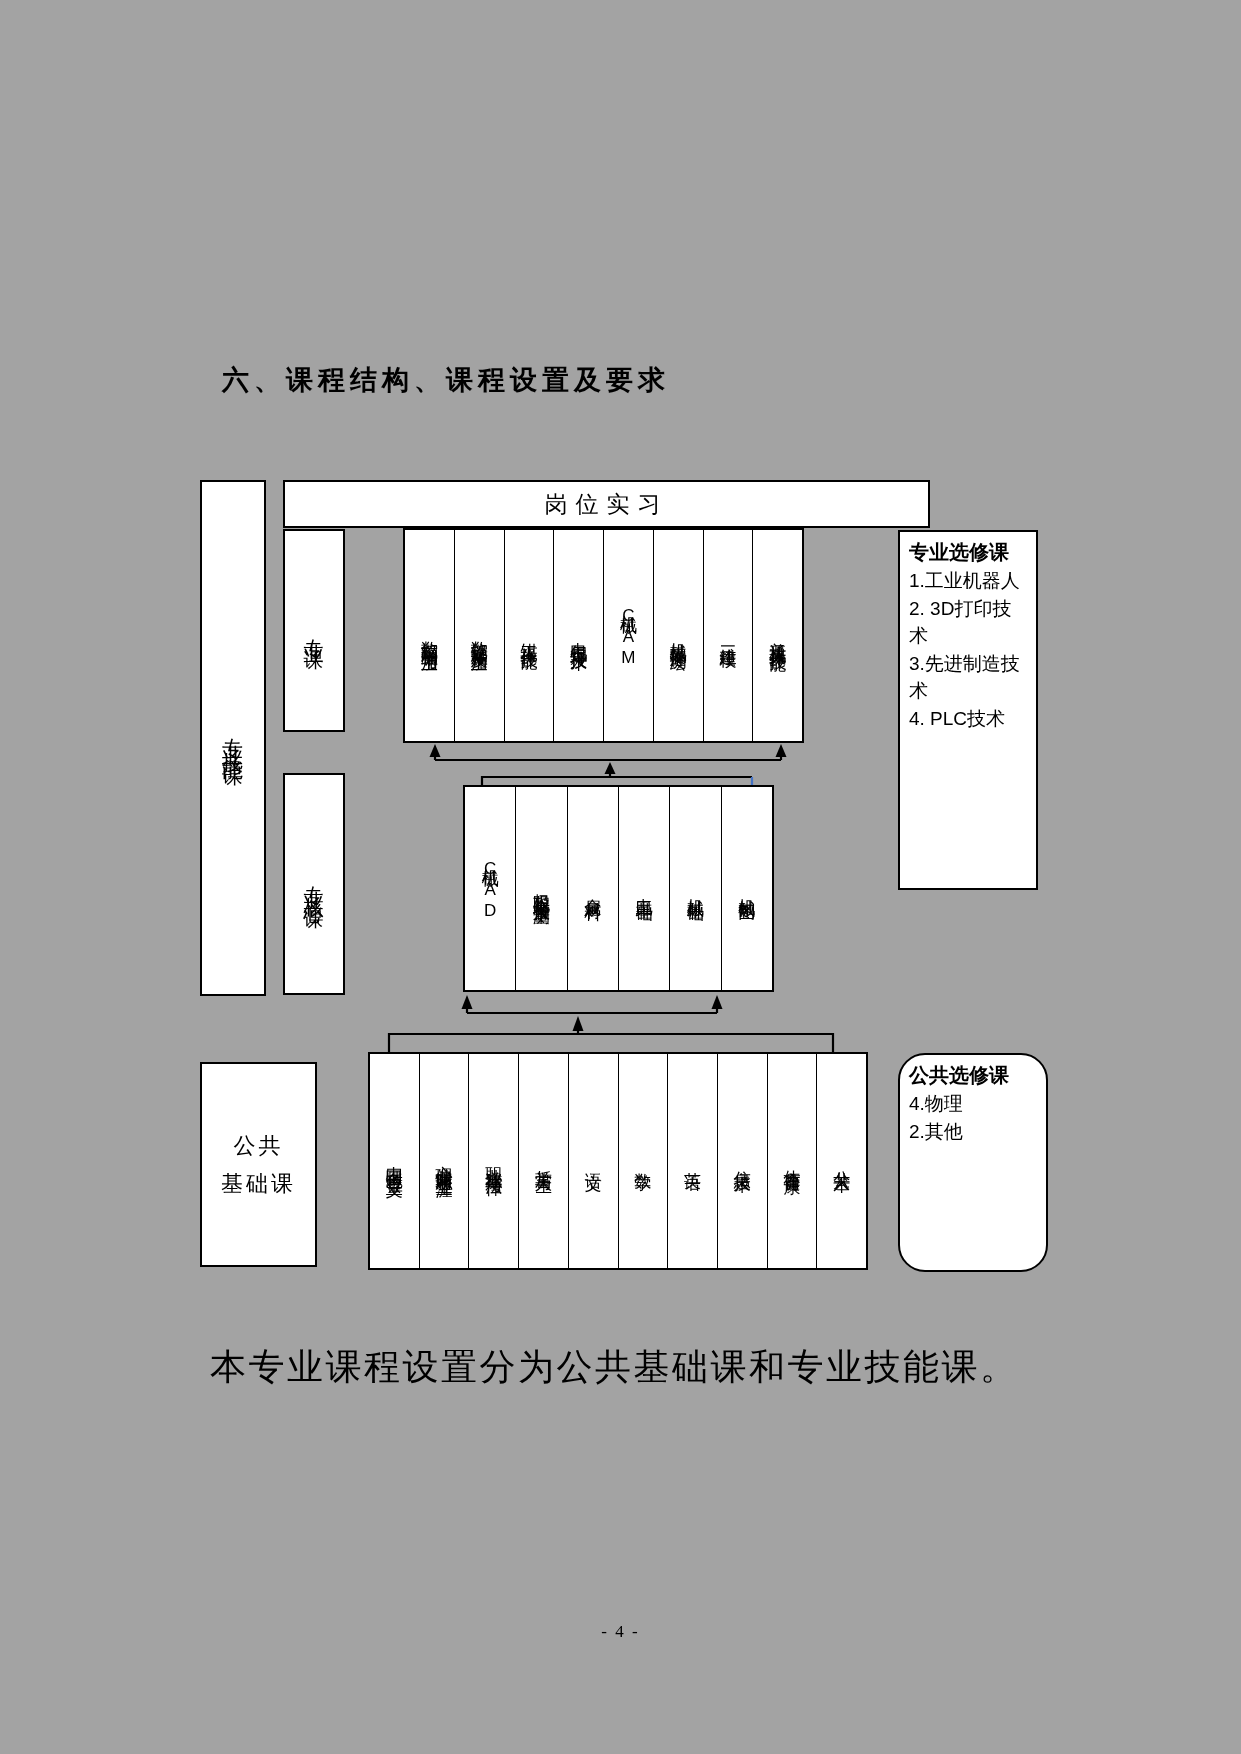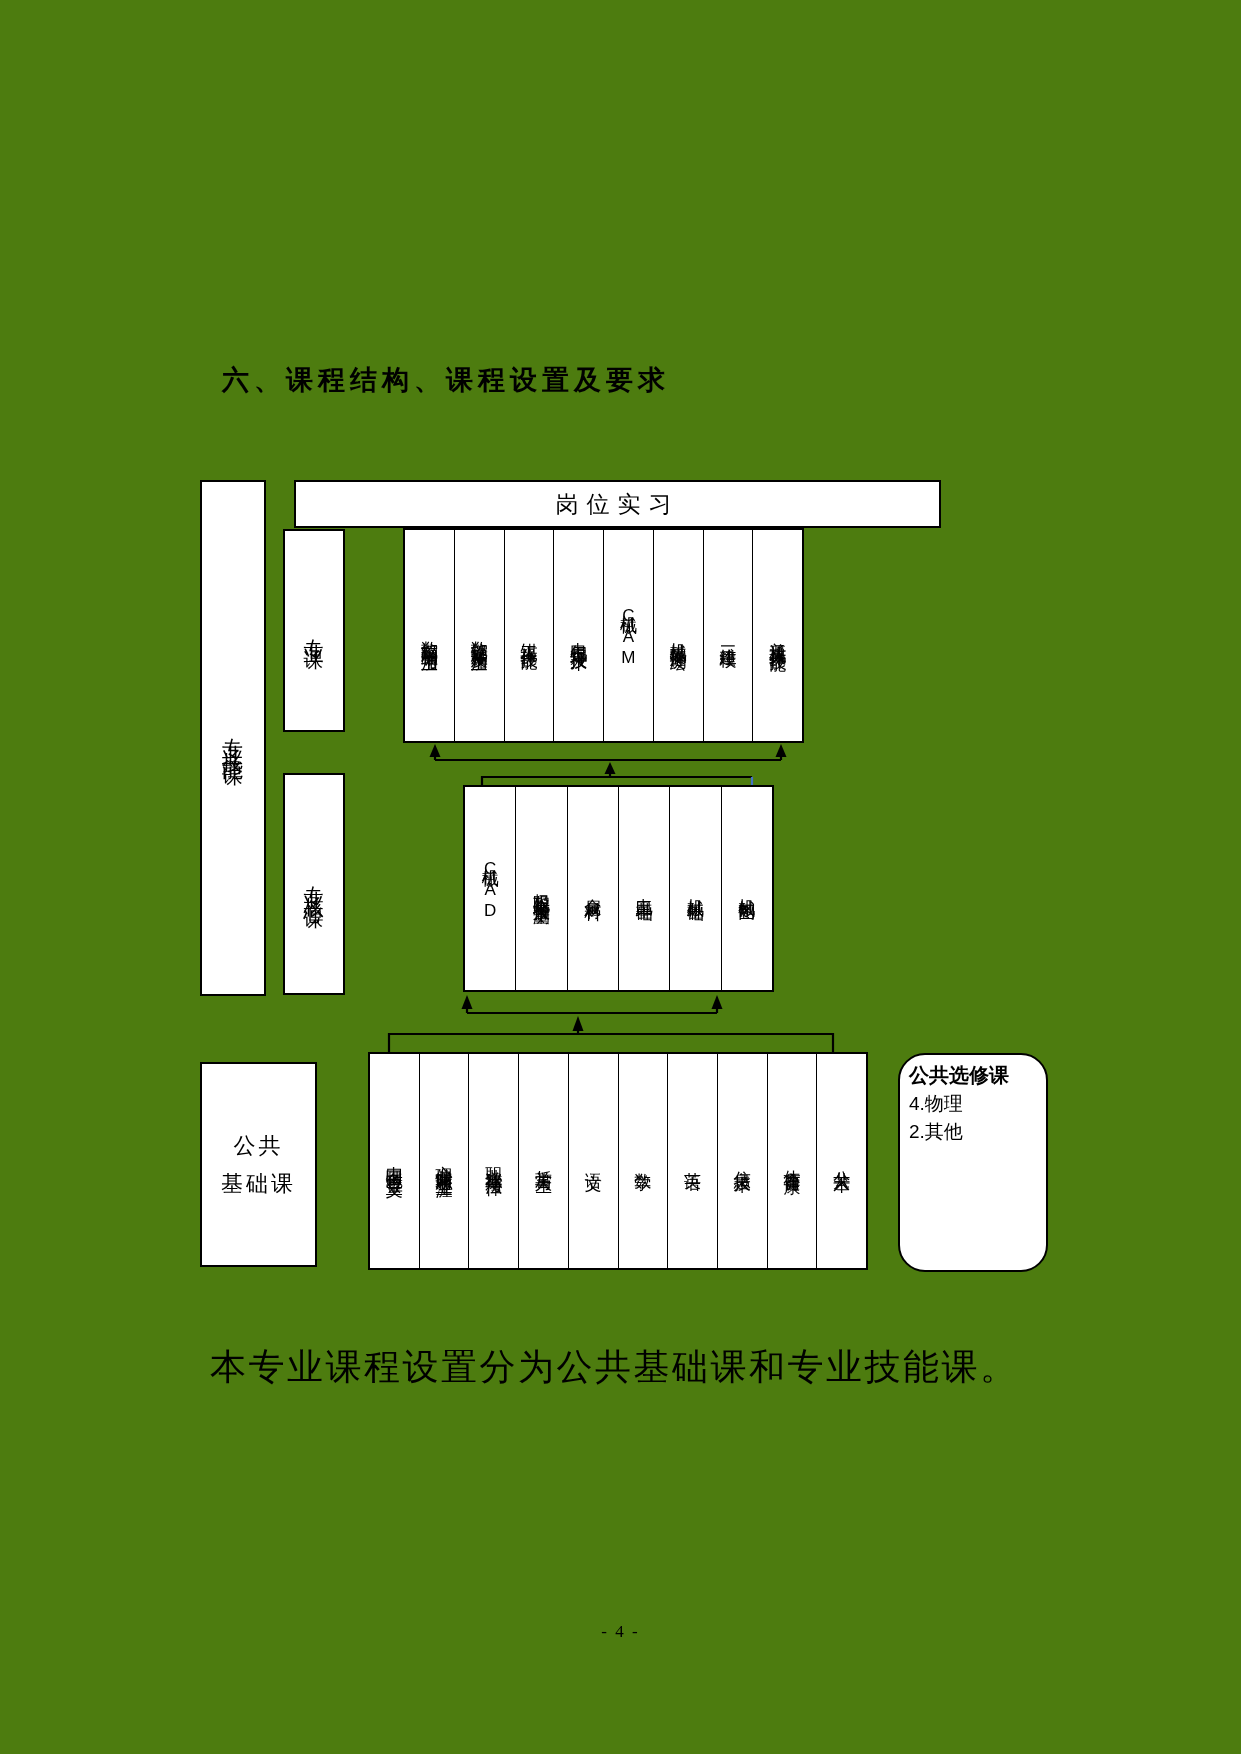--- a/index.html
+++ b/index.html
@@ -1,19 +1,19 @@
 <!DOCTYPE html>
 <html><head>
 <meta charset="utf-8">
 <style>
   html,body{margin:0;padding:0;background:#888;}
   .page{
     position:relative;
     width:1241px;height:1754px;
-    background:#4d7c0f;
+    background:#a3a3a3;
     margin:0 auto;
     overflow:hidden;
     font-family:"Liberation Sans", sans-serif;
     color:#000;
   }
   .abs{position:absolute;box-sizing:border-box;}
   .outline{border:2px solid #000;background:#fff;}
   .center{display:flex;align-items:center;justify-content:center;}
   .vtext{
     writing-mode:vertical-rl;
@@ -25,21 +25,21 @@
   
   .doc-title{
     left:222px;top:362px;
     font-size:27px;font-weight:bold;
     letter-spacing:5px;
   }
   
   .skill-track{left:200px;top:480px;width:66px;height:516px;}
   .skill-track .vtext{font-size:21px;letter-spacing:7px;}
   
-  .intern-bar{left:294px;top:480px;width:647px;height:48px;}
+  .intern-bar{left:283px;top:480px;width:647px;height:48px;}
   .intern-bar span{font-size:23px;letter-spacing:8px;}
   
   .major-box{left:283px;top:529px;width:62px;height:203px;}
   .core-box{left:283px;top:773px;width:62px;height:222px;}
   .major-box .vtext,.core-box .vtext{font-size:20px;letter-spacing:6px;}
   
   .colblock{display:flex;align-items:stretch;}
   .top-block{left:403px;top:528px;width:401px;height:215px;}
   .mid-block{left:463px;top:785px;width:311px;height:207px;}
   .bottom-block{left:368px;top:1052px;width:500px;height:218px;}
@@ -112,20 +112,27 @@
         <span class="vtext">机械零部件测绘</span>
       </div>
     <div class="cell">
         <span class="vtext">三维建模</span>
       </div>
     <div class="cell">
         <span class="vtext">普通机床操作技能</span>
       </div>
   </div>
 
+  <div class="abs outline elective pro-elective">
+    <div class="etitle">专业选修课</div>
+    <div>1.工业机器人</div>
+    <div>2. 3D打印技术</div>
+    <div>3.先进制造技术</div>
+    <div>4. PLC技术</div>
+  </div>
 
   <div class="abs outline core-box center">
     <span class="vtext">专业核心课</span>
   </div>
 
   <div class="abs outline colblock mid-block">
     <div class="cell">
         <span class="vtext">机械CAD</span>
       </div>
     <div class="cell">

